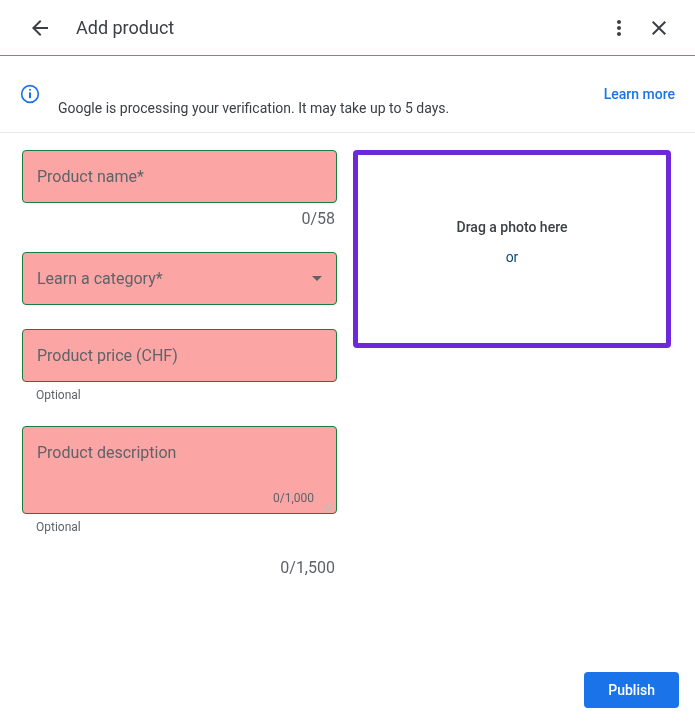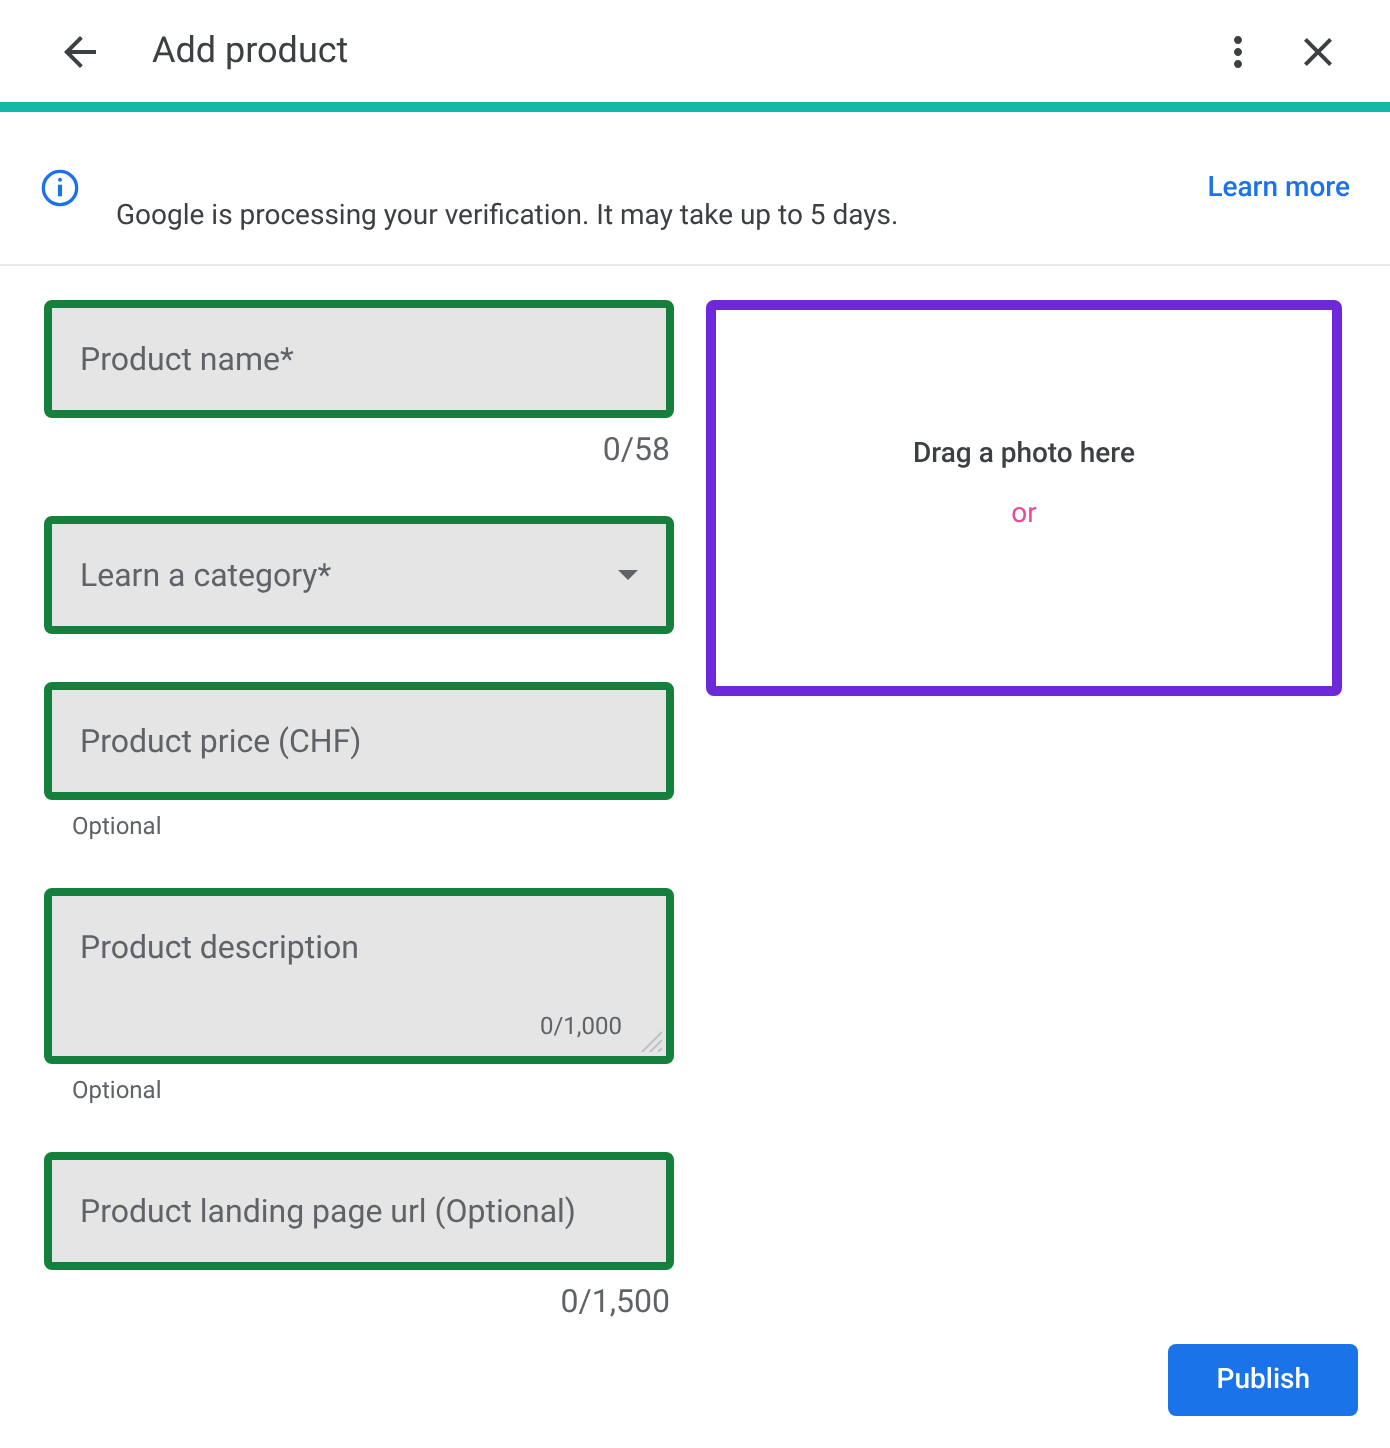--- a/index.html
+++ b/index.html
@@ -13,21 +13,21 @@
       width: 695px;
       height: 724px;
       overflow: hidden;
       position: relative;
     }
     .header {
       display: flex;
       align-items: center;
       height: 56px;
       padding: 0 16px 0 20px;
-      border-bottom: 5px solid #14b8a6;
+      border-bottom: 1px solid #14b8a6;
     }
     .header-title {
       font-size: 18px;
       color: #3c4043;
       flex: 1;
       margin-left: 16px;
       font-weight: 400;
     }
     .icon-btn {
       width: 40px;
@@ -69,26 +69,26 @@
       padding: 17px 22px;
       gap: 16px;
     }
     .left-col {
       width: 315px;
     }
     .right-col {
       width: 318px;
     }
     .field {
-      border: 4px solid #15803d;
+      border: 1px solid #15803d;
       border-radius: 4px;
       padding: 16px 14px;
       position: relative;
       cursor: text;
-      background: #e5e5e5;
+      background: #fca5a5;
     }
     .field-label {
       font-size: 16px;
       color: #5f6368;
     }
     .field-helper {
       font-size: 12px;
       color: #5f6368;
       margin-top: 6px;
       margin-left: 14px;
@@ -142,21 +142,21 @@
       text-align: center;
     }
     .photo-text {
       font-size: 14px;
       color: #3c4043;
       font-weight: 500;
       margin-bottom: 14px;
     }
     .photo-or {
       font-size: 14px;
-      color: #ec4899;
+      color: #0c4a6e;
       margin-bottom: 14px;
     }
     .select-photo {
       display: flex;
       align-items: center;
       gap: 10px;
       color: #1a73e8;
       font-size: 14px;
       font-weight: 500;
       cursor: pointer;
@@ -248,23 +248,20 @@
         <svg class="resize-handle" width="12" height="12" viewBox="0 0 12 12">
           <line x1="2" y1="12" x2="12" y2="2" stroke="#bdc1c6" stroke-width="1"></line>
           <line x1="6" y1="12" x2="12" y2="6" stroke="#bdc1c6" stroke-width="1"></line>
           <line x1="10" y1="12" x2="12" y2="10" stroke="#bdc1c6" stroke-width="1"></line>
         </svg>
       </div>
       <div class="field-helper">Optional</div>
     </div>
 
     <div class="field-group">
-      <div class="field">
-        <span class="field-label">Product landing page url (Optional)</span>
-      </div>
       <div class="field-counter">0/1,500</div>
     </div>
 
   </div>
 
   <div class="right-col">
     <div class="photo-box">
       <div class="photo-text">Drag a photo here</div>
       <div class="photo-or">or</div>
     </div>

